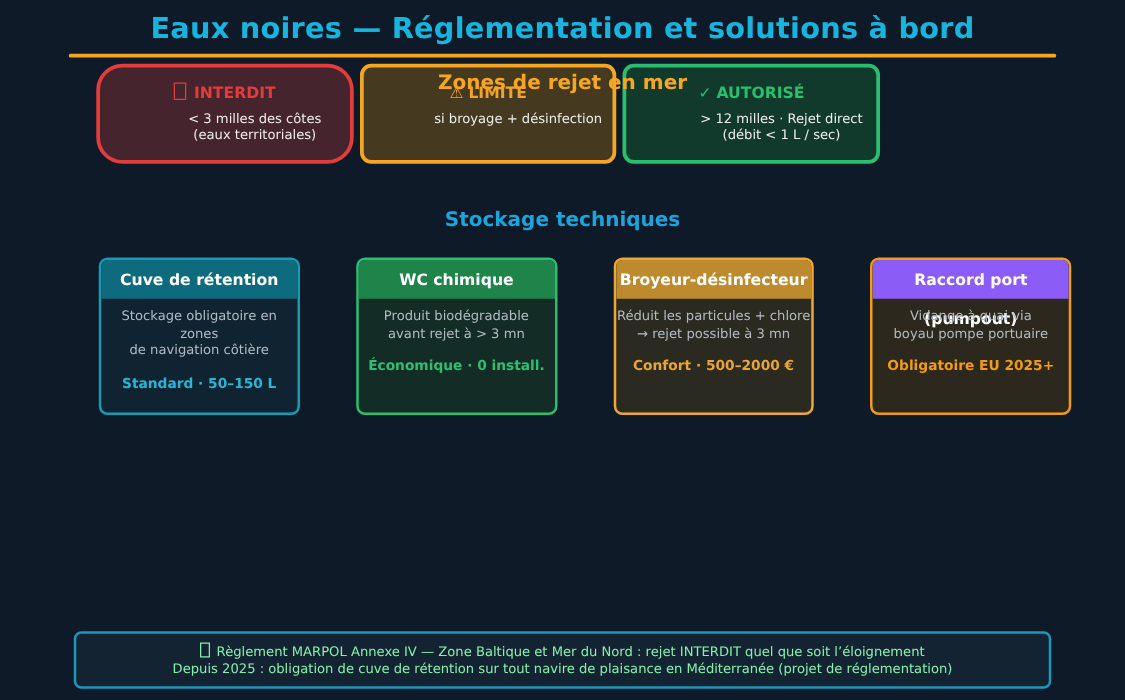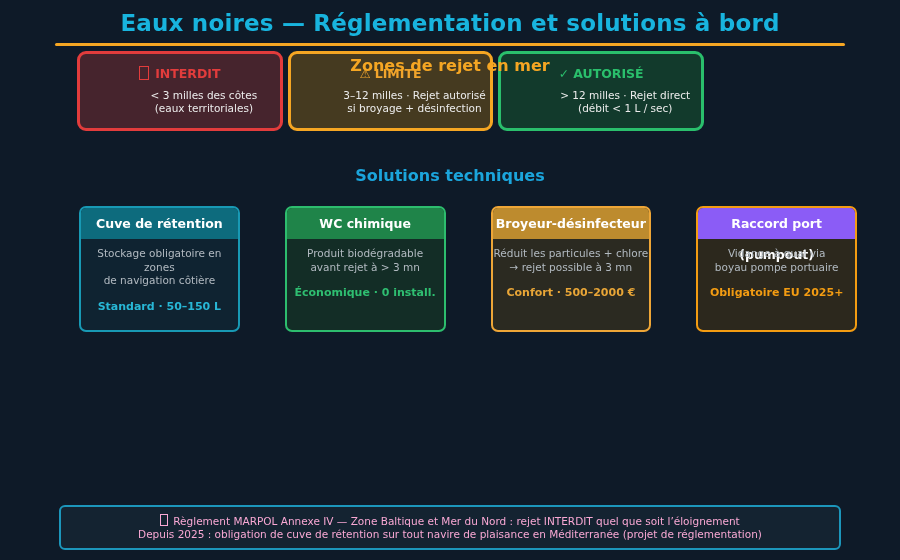--- a/index.html
+++ b/index.html
@@ -27,21 +27,21 @@
   .zones-row{
     position:absolute;top:51px;left:77px;width:627px;
     display:flex;gap:5px;z-index:2;
   }
   .zone-card{
     flex:1;height:80px;box-sizing:border-box;border:3px solid;border-radius:9px;
     text-align:center;padding-top:12px;
   }
   .zone-label{font-size:12.5px;font-weight:bold;margin-bottom:8px;}
   .zone-line{font-size:10.5px;line-height:13px;color:#ececec;margin-left:48px;}
-  .zc-interdit{background:#46242d;border-color:#e23c3c;}
+  .zc-interdit{background:#46242d;border-color:#e23c3c;border-radius:21px;}
   .zc-interdit .zone-label{color:#e23c3c;}
   .zc-limite{background:#453a20;border-color:#f5a623;}
   .zc-limite .zone-label{color:#f1a42c;}
   .zc-autorise{background:#123a2c;border-color:#2abf6c;}
   .zc-autorise .zone-label{color:#2abf6c;}
   
   .tofu{
     display:inline-block;width:8px;height:12px;border:1.5px solid currentColor;
     margin-right:6px;vertical-align:-2px;
   }
@@ -68,21 +68,21 @@
   .sc-broyeur{border-color:#eea637;background:#2b2a21;}
   .sc-broyeur .sol-head{background:#bd8b2e;}
   .sc-broyeur .sol-value{color:#e9a637;}
   .sc-raccord{border-color:#f39c12;background:#2c281d;}
   .sc-raccord .sol-head{background:#8b5cf6;}
   .sc-raccord .sol-value{color:#f39c12;}
   
   .footer-note{
     position:absolute;top:505px;left:59px;width:782px;box-sizing:border-box;
     border:2px solid #1c96bb;border-radius:6px;background:#142331;
-    padding:7px 10px 8px;text-align:center;color:#f9a8d4;
+    padding:7px 10px 8px;text-align:center;color:#86efac;
   }
   .footer-line{font-size:10.5px;line-height:12.5px;}
 </style>
 </head>
 <body>
 
 <div class="stage">
 
   <div class="page-title">Eaux noires — Réglementation et solutions à bord</div>
   <div class="title-rule"></div>
@@ -94,33 +94,32 @@
       <div class="zone-label">
         <span class="tofu"></span><span>INTERDIT</span>
       </div>
       <div class="zone-line">&lt; 3 milles des côtes</div>
       <div class="zone-line">(eaux territoriales)</div>
     </div>
     <div class="zone-card zc-limite">
       <div class="zone-label">
         <span class="zone-icon">⚠</span><span>LIMITE</span>
       </div>
-      <div class="zone-line">3–12 milles · Rejet autorisé</div>
       <div class="zone-line">si broyage + désinfection</div>
     </div>
     <div class="zone-card zc-autorise">
       <div class="zone-label">
         <span class="zone-icon">✓</span><span>AUTORISÉ</span>
       </div>
       <div class="zone-line">&gt; 12 milles · Rejet direct</div>
       <div class="zone-line">(débit &lt; 1 L / sec)</div>
     </div>
   </div>
 
-  <div class="sec-heading solutions-heading">Solutions techniques</div>
+  <div class="sec-heading solutions-heading">Stockage techniques</div>
 
   <div class="solutions-row">
     <div class="sol-card sc-cuve">
       <div class="sol-head">Cuve de rétention</div>
       <div class="sol-body">
         <div class="sol-line">Stockage obligatoire en zones</div>
         <div class="sol-line">de navigation côtière</div>
         <div class="sol-value">Standard · 50–150 L</div>
       </div>
     </div>

